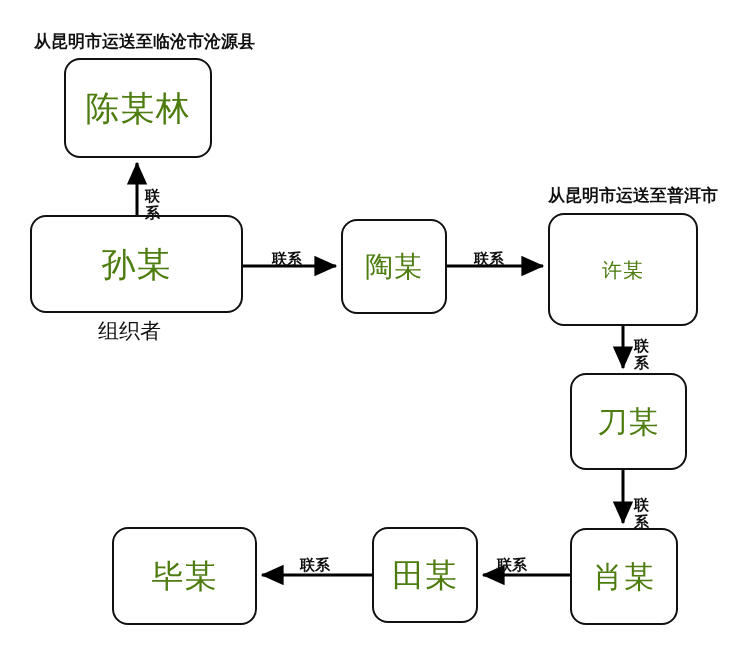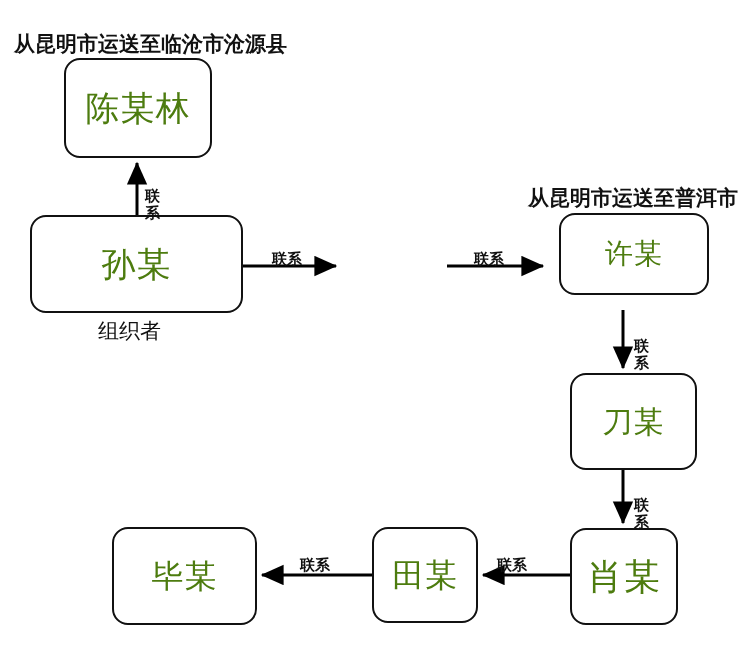--- a/index.html
+++ b/index.html
@@ -36,23 +36,24 @@
     line-height: 1;
     white-space: nowrap;
   }
 
   
   .caption {
     position: absolute;
     color: #111111;
     font-family: "DejaVu Serif", "Liberation Serif", serif;
     font-weight: 700;
-    font-size: 21px;
+    font-size: 17px;
     line-height: 1;
     white-space: nowrap;
+    margin-left: 20px;
   }
   .sublabel {
     position: absolute;
     color: #111111;
     font-family: "DejaVu Serif", "Liberation Serif", serif;
     font-weight: 400;
     font-size: 21px;
     line-height: 1;
     white-space: nowrap;
   }
@@ -113,26 +114,27 @@
 
     <line x1="570" y1="575" x2="483" y2="575" marker-end="url(#ah)"></line>
 
     <line x1="372" y1="575" x2="262" y2="575" marker-end="url(#ah)"></line>
   </svg>
 
   <div class="node" style="left:64px; top:58px; width:148px; height:100px; font-size:34px;">陈某林</div>
 
   <div class="node" style="left:30px; top:215px; width:213px; height:98px; font-size:34px;text-align:center;">孙某</div>
 
+  <div class="node" style="left:341px; top:219px; width:106px; height:95px; font-size:28px;">陶某</div>
 
-  <div class="node" style="left:548px; top:213px; width:150px; height:82px; font-size:28px;margin-left:11px;">许某</div>
+  <div class="node" style="left:548px; top:213px; width:150px; height:113px; font-size:20px;">许某</div>
 
-  <div class="node" style="left:570px; top:373px; width:127px; height:97px; font-size:30px;">刀某</div>
+  <div class="node" style="left:570px; top:373px; width:117px; height:97px; font-size:30px;">刀某</div>
 
-  <div class="node" style="left:570px; top:528px; width:108px; height:97px; font-size:36px;">肖某</div>
+  <div class="node" style="left:570px; top:528px; width:108px; height:97px; font-size:30px;">肖某</div>
 
   <div class="node" style="left:372px; top:527px; width:106px; height:96px; font-size:32px;">田某</div>
 
   <div class="node" style="left:112px; top:527px; width:145px; height:98px; font-size:32px;">毕某</div>
 
   <div class="caption" style="left:14px; top:33px;">从昆明市运送至临沧市沧源县</div>
 
   <div class="caption" style="left:528px; top:187px;text-align:center;">从昆明市运送至普洱市</div>
 
 

